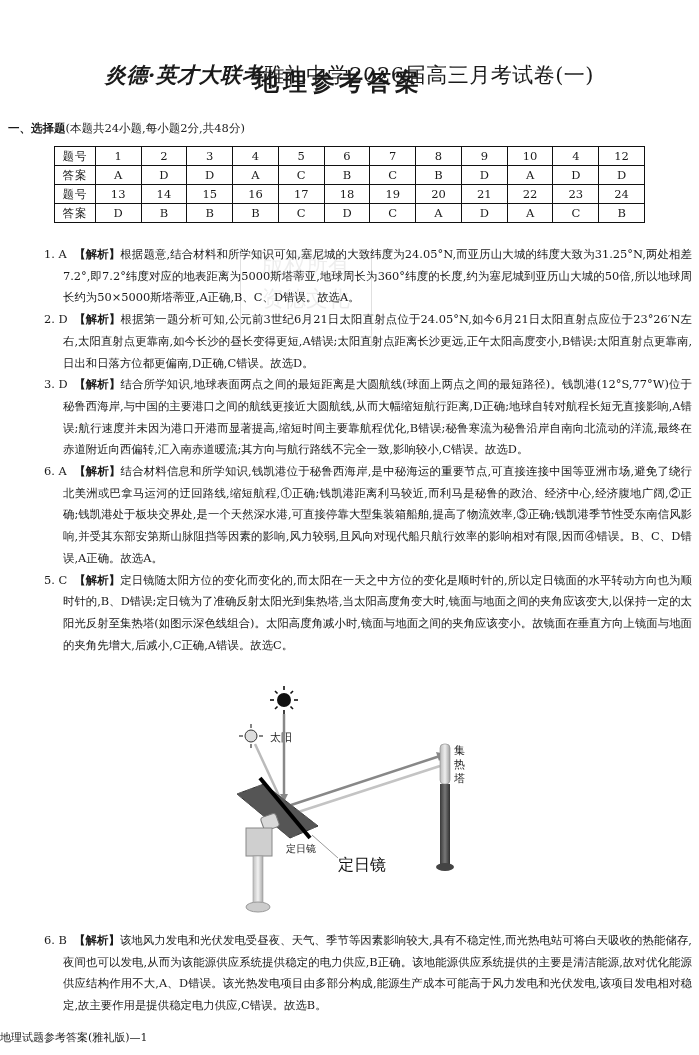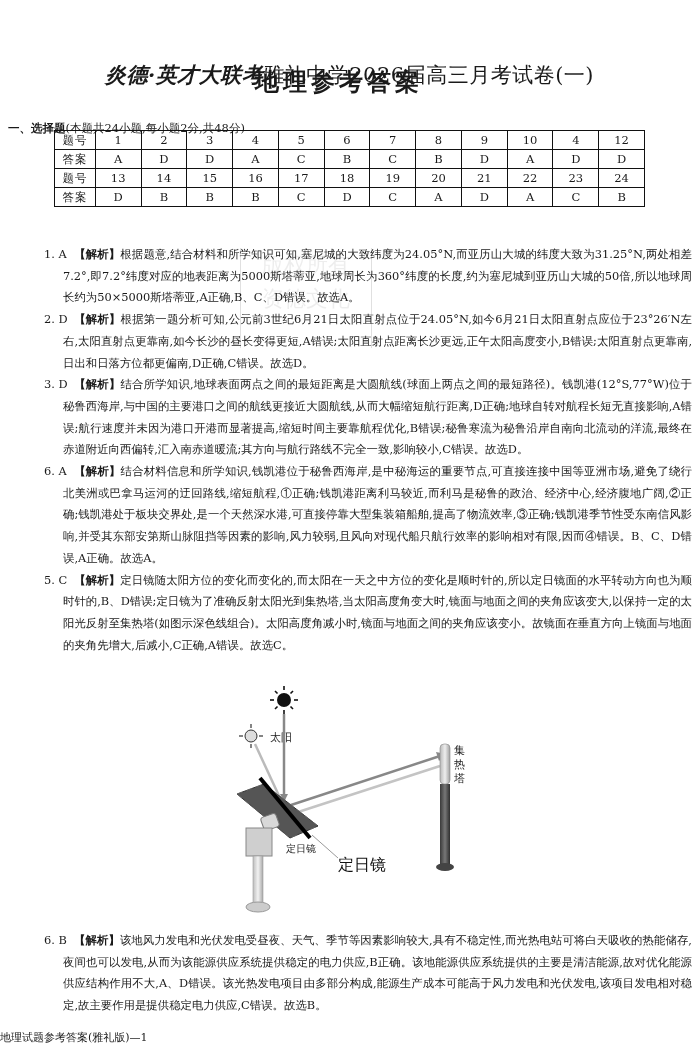--- a/index.html
+++ b/index.html
@@ -18,21 +18,21 @@
     font-family: "DejaVu Sans", "Liberation Sans", sans-serif;
     font-size: 24px; font-weight: bold; letter-spacing: 4px;
   }
   .section-heading {
     position: absolute; top: 121px; left: 8px; font-size: 11.5px; white-space: nowrap;
   }
   .section-heading .h-strong { font-family: "DejaVu Sans", "Liberation Sans", sans-serif; font-weight: bold; }
   .section-heading .h-note { color: #222; }
 
   table.answers {
-    position: absolute; top: 130px; left: 54px; width: 591px;
+    position: absolute; top: 146px; left: 54px; width: 591px;
     border-collapse: collapse; font-size: 11.5px;
   }
   table.answers td {
     border: 1px solid #111; height: 18px; padding: 0; text-align: center;
     width: 45px;
   }
   table.answers td.rowhead { width: 40px; letter-spacing: 1px; }
 
   .explanations {
     position: absolute; top: 244px; left: 8px; width: 684px;

